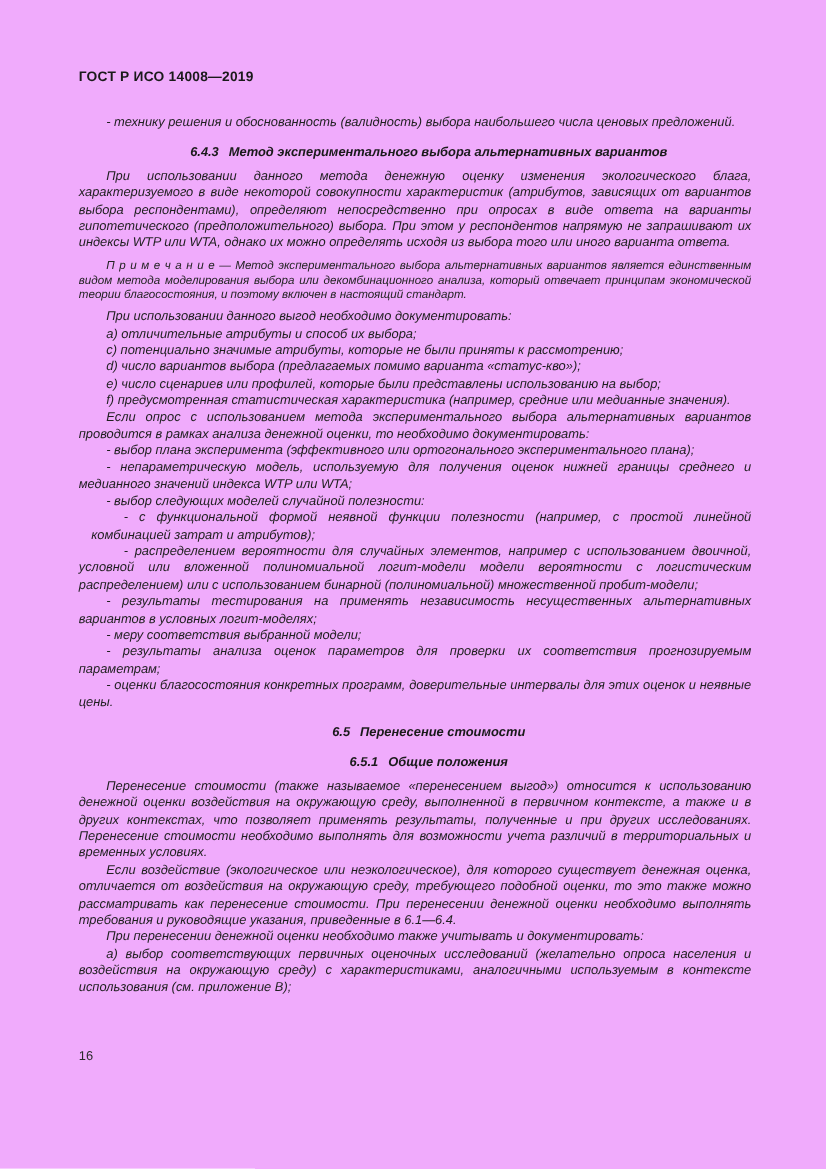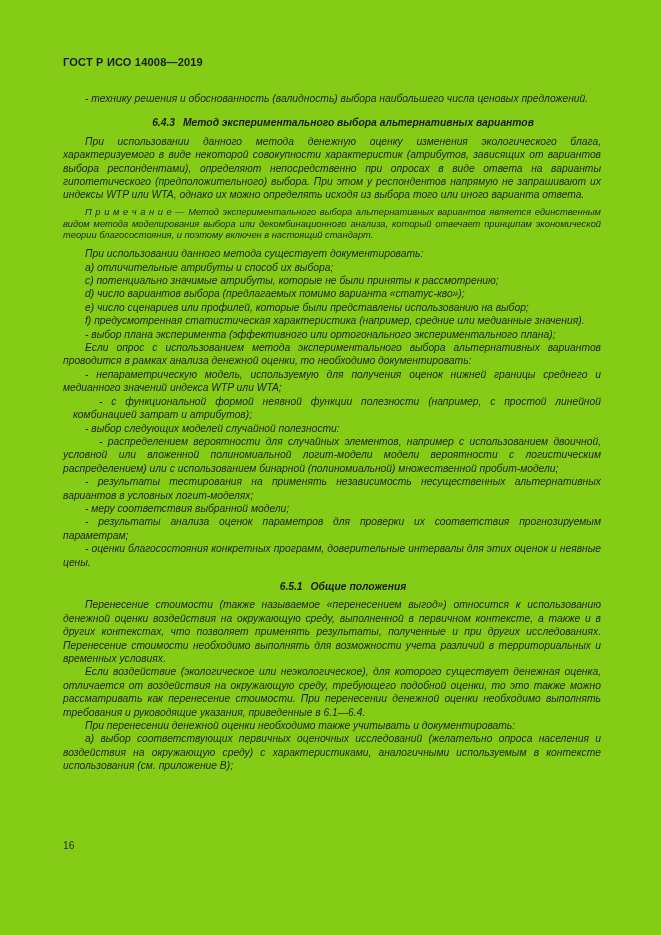--- a/index.html
+++ b/index.html
@@ -4,21 +4,21 @@
 <style>
   html, body {
     margin: 0;
     padding: 0;
     background: #ffffff;
   }
   .page {
     position: relative;
     width: 661px;
     height: 935px;
-    background: #84cc16;
+    background: #f0abfc;
     color: #1f1f1f;
     font-family: "Liberation Sans", sans-serif;
     overflow: hidden;
   }
   .doc-header {
     position: absolute;
     top: 56px;
     left: 63px;
     font-size: 11px;
     font-weight: bold;
@@ -80,36 +80,37 @@
 <body>
 
 <div class="page">
   <div class="doc-header">ГОСТ Р ИСО 14008—2019</div>
 
   <div class="doc-content">
       <div class="block para">- технику решения и обоснованность (валидность) выбора наибольшего числа ценовых предложений.</div>
       <div class="block heading"><span class="hnum">6.4.3</span><span>Метод экспериментального выбора альтернативных вариантов</span></div>
       <div class="block para">При использовании данного метода денежную оценку изменения экологического блага, характеризуемого в виде некоторой совокупности характеристик (атрибутов, зависящих от вариантов выбора респондентами), определяют непосредственно при опросах в виде ответа на варианты гипотетического (предположительного) выбора. При этом у респондентов напрямую не запрашивают их индексы WTP или WTA, однако их можно определять исходя из выбора того или иного варианта ответа.</div>
       <div class="block note">П р и м е ч а н и е  — Метод экспериментального выбора альтернативных вариантов является единственным видом метода моделирования выбора или декомбинационного анализа, который отвечает принципам экономической теории благосостояния, и поэтому включен в настоящий стандарт.</div>
-      <div class="block para">При использовании данного метода существует документировать:</div>
+      <div class="block para">При использовании данного выгод необходимо документировать:</div>
       <div class="block para">a) отличительные атрибуты и способ их выбора;</div>
       <div class="block para">c) потенциально значимые атрибуты, которые не были приняты к рассмотрению;</div>
       <div class="block para">d) число вариантов выбора (предлагаемых помимо варианта «статус-кво»);</div>
       <div class="block para">e) число сценариев или профилей, которые были представлены использованию на выбор;</div>
       <div class="block para">f) предусмотренная статистическая характеристика (например, средние или медианные значения).</div>
+      <div class="block para">Если опрос с использованием метода экспериментального выбора альтернативных вариантов проводится в рамках анализа денежной оценки, то необходимо документировать:</div>
       <div class="block para">- выбор плана эксперимента (эффективного или ортогонального экспериментального плана);</div>
-      <div class="block para">Если опрос с использованием метода экспериментального выбора альтернативных вариантов проводится в рамках анализа денежной оценки, то необходимо документировать:</div>
       <div class="block para">- непараметрическую модель, используемую для получения оценок нижней границы среднего и медианного значений индекса WTP или WTA;</div>
+      <div class="block para">- выбор следующих моделей случайной полезности:</div>
       <div class="block subhang">- с функциональной формой неявной функции полезности (например, с простой линейной комбинацией затрат и атрибутов);</div>
-      <div class="block para">- выбор следующих моделей случайной полезности:</div>
       <div class="block sub">- распределением вероятности для случайных элементов, например с использованием двоичной, условной или вложенной полиномиальной логит-модели модели вероятности с логистическим распределением) или с использованием бинарной (полиномиальной) множественной пробит-модели;</div>
       <div class="block para">- результаты тестирования на применять независимость несущественных альтернативных вариантов в условных логит-моделях;</div>
       <div class="block para">- меру соответствия выбранной модели;</div>
       <div class="block para">- результаты анализа оценок параметров для проверки их соответствия прогнозируемым параметрам;</div>
       <div class="block para">- оценки благосостояния конкретных программ, доверительные интервалы для этих оценок и неявные цены.</div>
+      <div class="block heading"><span class="hnum">6.5</span><span>Перенесение стоимости</span></div>
       <div class="block heading"><span class="hnum">6.5.1</span><span>Общие положения</span></div>
       <div class="block para">Перенесение стоимости (также называемое «перенесением выгод») относится к использованию денежной оценки воздействия на окружающую среду, выполненной в первичном контексте, а также и в других контекстах, что позволяет применять результаты, полученные и при других исследованиях. Перенесение стоимости необходимо выполнять для возможности учета различий в территориальных и временных условиях.</div>
       <div class="block para">Если воздействие (экологическое или неэкологическое), для которого существует денежная оценка, отличается от воздействия на окружающую среду, требующего подобной оценки, то это также можно рассматривать как перенесение стоимости. При перенесении денежной оценки необходимо выполнять требования и руководящие указания, приведенные в 6.1—6.4.</div>
       <div class="block para">При перенесении денежной оценки необходимо также учитывать и документировать:</div>
       <div class="block para">a) выбор соответствующих первичных оценочных исследований (желательно опроса населения и воздействия на окружающую среду) с характеристиками, аналогичными используемым в контексте использования (см. приложение В);</div>
     </div>
 
   <div class="page-number">16</div>
 </div>
 

